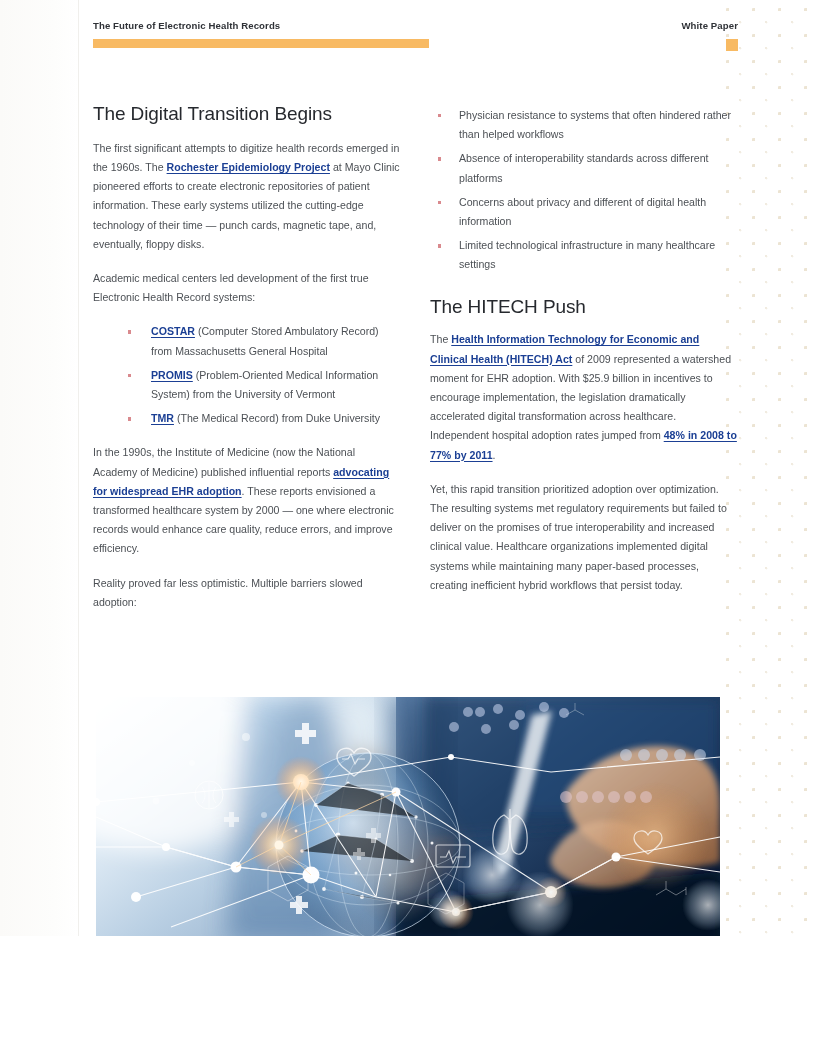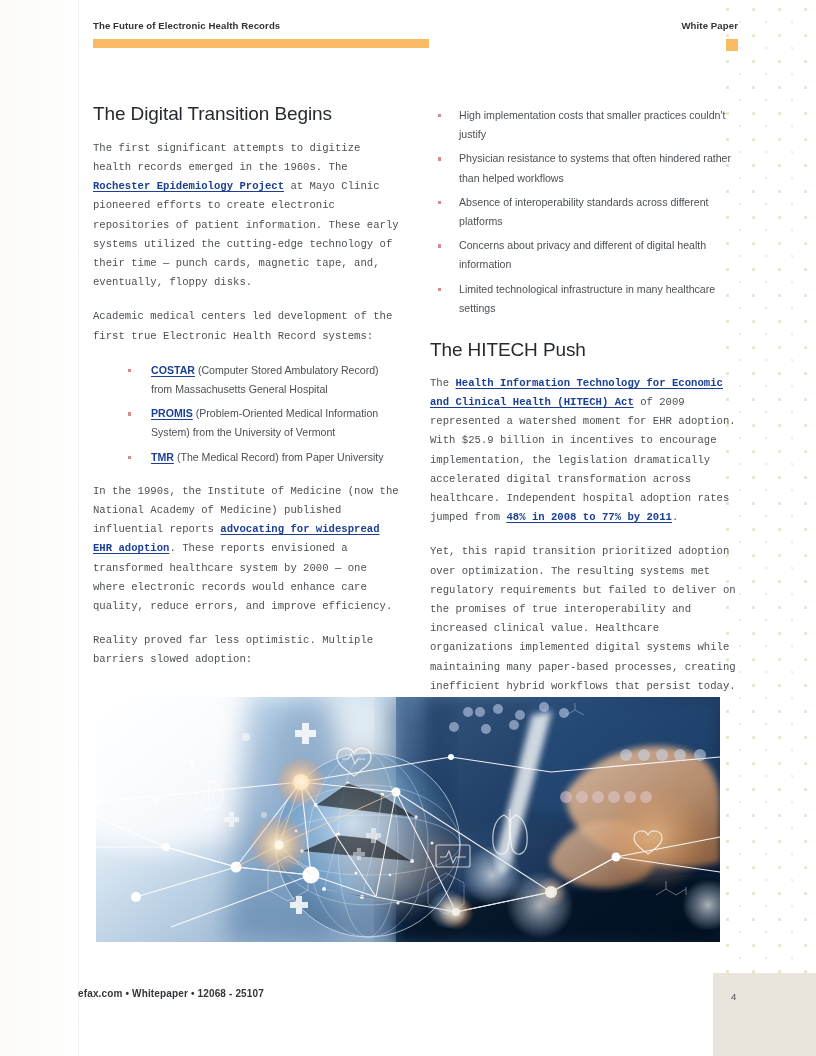--- a/index.html
+++ b/index.html
@@ -7,21 +7,21 @@
   html, body {
     width: 816px;
     height: 1056px;
     background: #ffffff;
     font-family: "Liberation Sans", sans-serif;
   }
 
   .page {
     position: relative;
     width: 816px;
-    height: 1056px;
+    height: 936px;
     background: #ffffff;
     overflow: hidden;
   }
 
   
   .left-strip {
     position: absolute;
     left: 0; top: 0;
     width: 78px; height: 1056px;
     background: linear-gradient(to right, #fbfaf8 0%, #fdfdfc 70%, #ffffff 100%);
@@ -113,21 +113,20 @@
     line-height: 1.2;
   }
   h2.sec.tight { margin-bottom: 12px; }
 
   p.body {
     font-size: 10.6px;
     line-height: 19.2px;
     color: #4c5055;
     margin-bottom: 15px;
     letter-spacing: 0.01px;
-    font-family: Liberation Mono, monospace;
   }
   p.body.last { margin-bottom: 0; }
 
   a.lnk, .lnk {
     color: #1b3f94;
     font-weight: bold;
     text-decoration: underline;
     text-underline-offset: 2px;
   }
 
@@ -215,34 +214,33 @@
 
       <h2 class="sec">The Digital Transition Begins</h2>
 
       <p class="body"><span>The first significant attempts to digitize health records emerged in the 1960s. The </span><a class="lnk" href="#">Rochester Epidemiology Project</a><span> at Mayo Clinic pioneered efforts to create electronic repositories of patient information. These early systems utilized the cutting-edge technology of their time — punch cards, magnetic tape, and, eventually, floppy disks.</span></p>
 
       <p class="body">Academic medical centers led development of the first true Electronic Health Record systems:</p>
 
       <ul class="bul indent">
         <li><a class="lnk" href="#">COSTAR</a><span> (Computer Stored Ambulatory Record) from Massachusetts General Hospital</span></li>
         <li><a class="lnk" href="#">PROMIS</a><span> (Problem-Oriented Medical Information System) from the University of Vermont</span></li>
-        <li><a class="lnk" href="#">TMR</a><span> (The Medical Record) from Paper University</span></li>
+        <li><a class="lnk" href="#">TMR</a><span> (The Medical Record) from Duke University</span></li>
       </ul>
 
 
       <p class="body"><span>In the 1990s, the Institute of Medicine (now the National Academy of Medicine) published influential reports </span><a class="lnk" href="#">advocating for widespread EHR adoption</a><span>. These reports envisioned a transformed healthcare system by 2000 — one where electronic records would enhance care quality, reduce errors, and improve efficiency.</span></p>
 
       <p class="body last">Reality proved far less optimistic. Multiple barriers slowed adoption:</p>
 
     </div>
 
     <div class="col">
 
       <ul class="bul">
-        <li>High implementation costs that smaller practices couldn't justify</li>
         <li>Physician resistance to systems that often hindered rather than helped workflows</li>
         <li>Absence of interoperability standards across different platforms</li>
         <li>Concerns about privacy and different of digital health information</li>
         <li>Limited technological infrastructure in many healthcare settings</li>
       </ul>
 
       <h2 class="sec tight" style="margin-top:21px;">The HITECH Push</h2>
 
       <p class="body"><span>The </span><a class="lnk" href="#">Health Information Technology for Economic and Clinical Health (HITECH) Act</a><span> of 2009 represented a watershed moment for EHR adoption. With $25.9 billion in incentives to encourage implementation, the legislation dramatically accelerated digital transformation across healthcare. Independent hospital adoption rates jumped from </span><a class="lnk" href="#">48% in 2008 to 77% by 2011</a><span>.</span></p>
 

